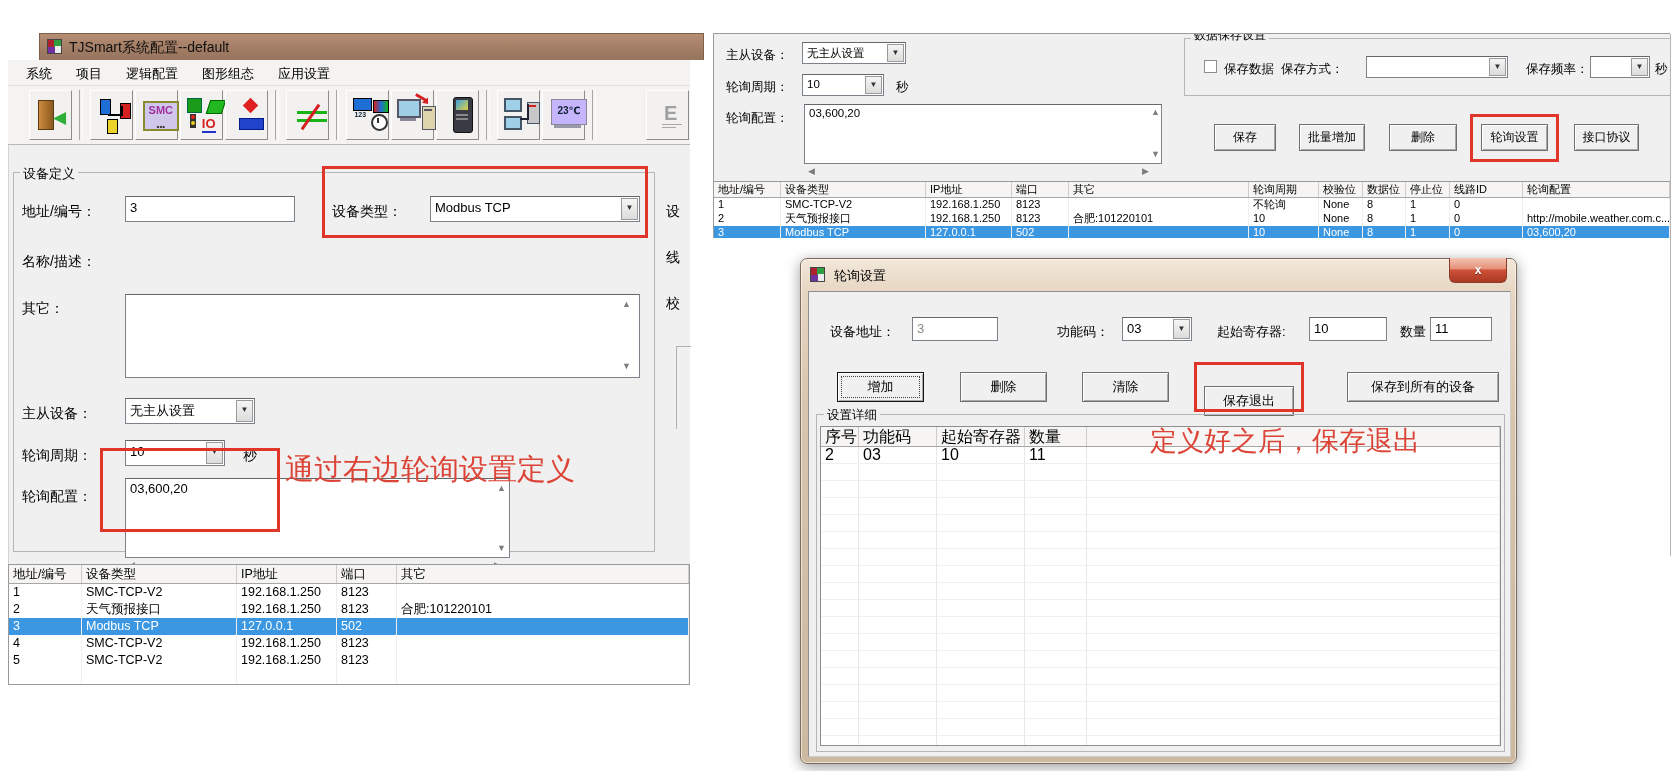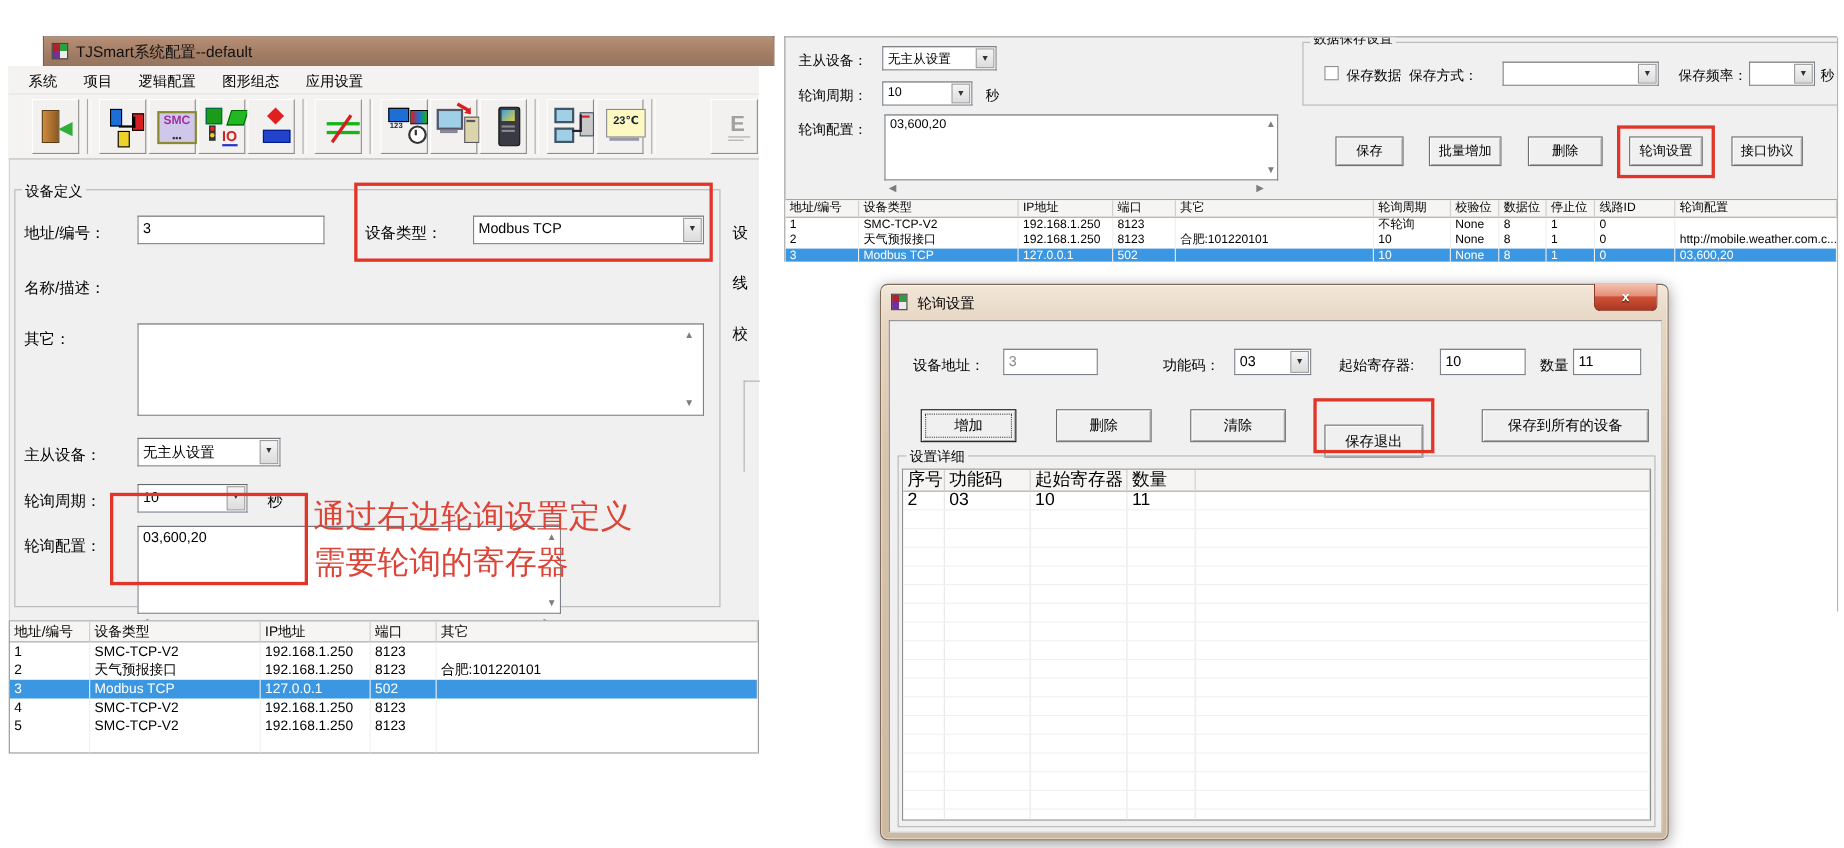--- a/index.html
+++ b/index.html
@@ -179,21 +179,21 @@
         <span style="position: absolute; inset: 3px;">
           <span style="position:absolute;left:3px;top:4px;width:14px;height:10px;background:#9fd0e8;border:2px solid #456;"></span>
           <span style="position:absolute;left:3px;top:22px;width:14px;height:10px;background:#9fd0e8;border:2px solid #456;"></span>
           <span style="position:absolute;left:26px;top:8px;width:11px;height:20px;background:#c8c8c8;border:1px solid #456;"></span>
           <span style="position:absolute;left:28px;top:11px;width:7px;height:2px;background:#d42020;"></span>
           <span style="position:absolute;left:19px;top:10px;width:7px;height:14px;border-right:2px solid #223;border-bottom:2px solid #223;"></span>
         </span>
       </div>
       <div class="tbtn">
         <span style="position: absolute; inset: 3px;">
-          <span style="position:absolute;left:5px;top:5px;width:34px;height:24px;background:#fef9c3;border:1px solid #889;text-align:center;font-size:10px;font-weight:bold;color:#123;line-height:22px;">23℃</span>
+          <span style="position:absolute;left:5px;top:5px;width:34px;height:24px;background:#c4b5fd;border:1px solid #889;text-align:center;font-size:10px;font-weight:bold;color:#123;line-height:22px;">23℃</span>
           <span style="position:absolute;left:8px;top:31px;width:27px;height:3px;background:#99a;"></span>
         </span>
       </div>
       <div class="tsep"></div>
       <div class="tbtn" style="margin-left: 44px;">
         <span style="position: absolute; inset: 3px;">
           <span style="position:absolute;left:14px;top:8px;color:#a0a0a0;font-size:20px;font-weight:bold;">E</span>
           <span style="position:absolute;left:12px;top:30px;width:20px;height:1px;background:#a8a8a8;"></span>
           <span style="position:absolute;left:12px;top:33px;width:14px;height:1px;background:#a8a8a8;"></span>
         </span>
@@ -234,21 +234,20 @@
   <div class="abs flabel" style="left:243px;top:447px;">秒</div>
 
   <div class="abs flabel" style="left:22px;top:488px;">轮询配置：</div>
   <div class="abs ta" style="left:125px;top:478px;width:385px;height:80px;">03,600,20</div>
   <span class="abs scr" style="left:497px;top:484px;">▲</span>
   <span class="abs scr" style="left:497px;top:544px;">▼</span>
   <span class="abs scr" style="left:128px;top:561px;">◀</span>
   <span class="abs scr" style="left:494px;top:561px;">▶</span>
   <div class="abs redbox" style="left:100px;top:448px;width:180px;height:84px;"></div>
   <div class="abs redtext" style="left:285px;top:450px;font-size:29px;">通过右边轮询设置定义</div>
-  <div class="abs redtext" style="left:285px;top:492px;font-size:29px;">需要轮询的寄存器</div>
 
   <div class="abs flabel" style="left:666px;top:203px;">设</div>
   <div class="abs flabel" style="left:666px;top:249px;">线</div>
   <div class="abs flabel" style="left:666px;top:295px;">校</div>
   <div class="abs" style="left:676px;top:346px;width:14px;height:82px;border-left:1px solid #b0b0b0;border-top:1px solid #b0b0b0;"></div>
 
   <div class="abs tbl" id="lt" style="left:8px;top:564px;width:682px;height:121px;">
       <div class="thead">
         <div class="th c0">地址/编号</div>
         <div class="th c1">设备类型</div>
@@ -562,16 +561,17 @@
           </div>
           <div class="tr">
             <div class="td c0"></div>
             <div class="td c1"></div>
             <div class="td c2"></div>
             <div class="td c3"></div>
             <div class="td c4"></div>
           </div>
         </div>
 
+      <div class="abs redtext" style="left:341px;top:131px;font-size:27px;">定义好之后，保存退出</div>
     </div>
   </div>
 
 </div>
 
 </body></html>

